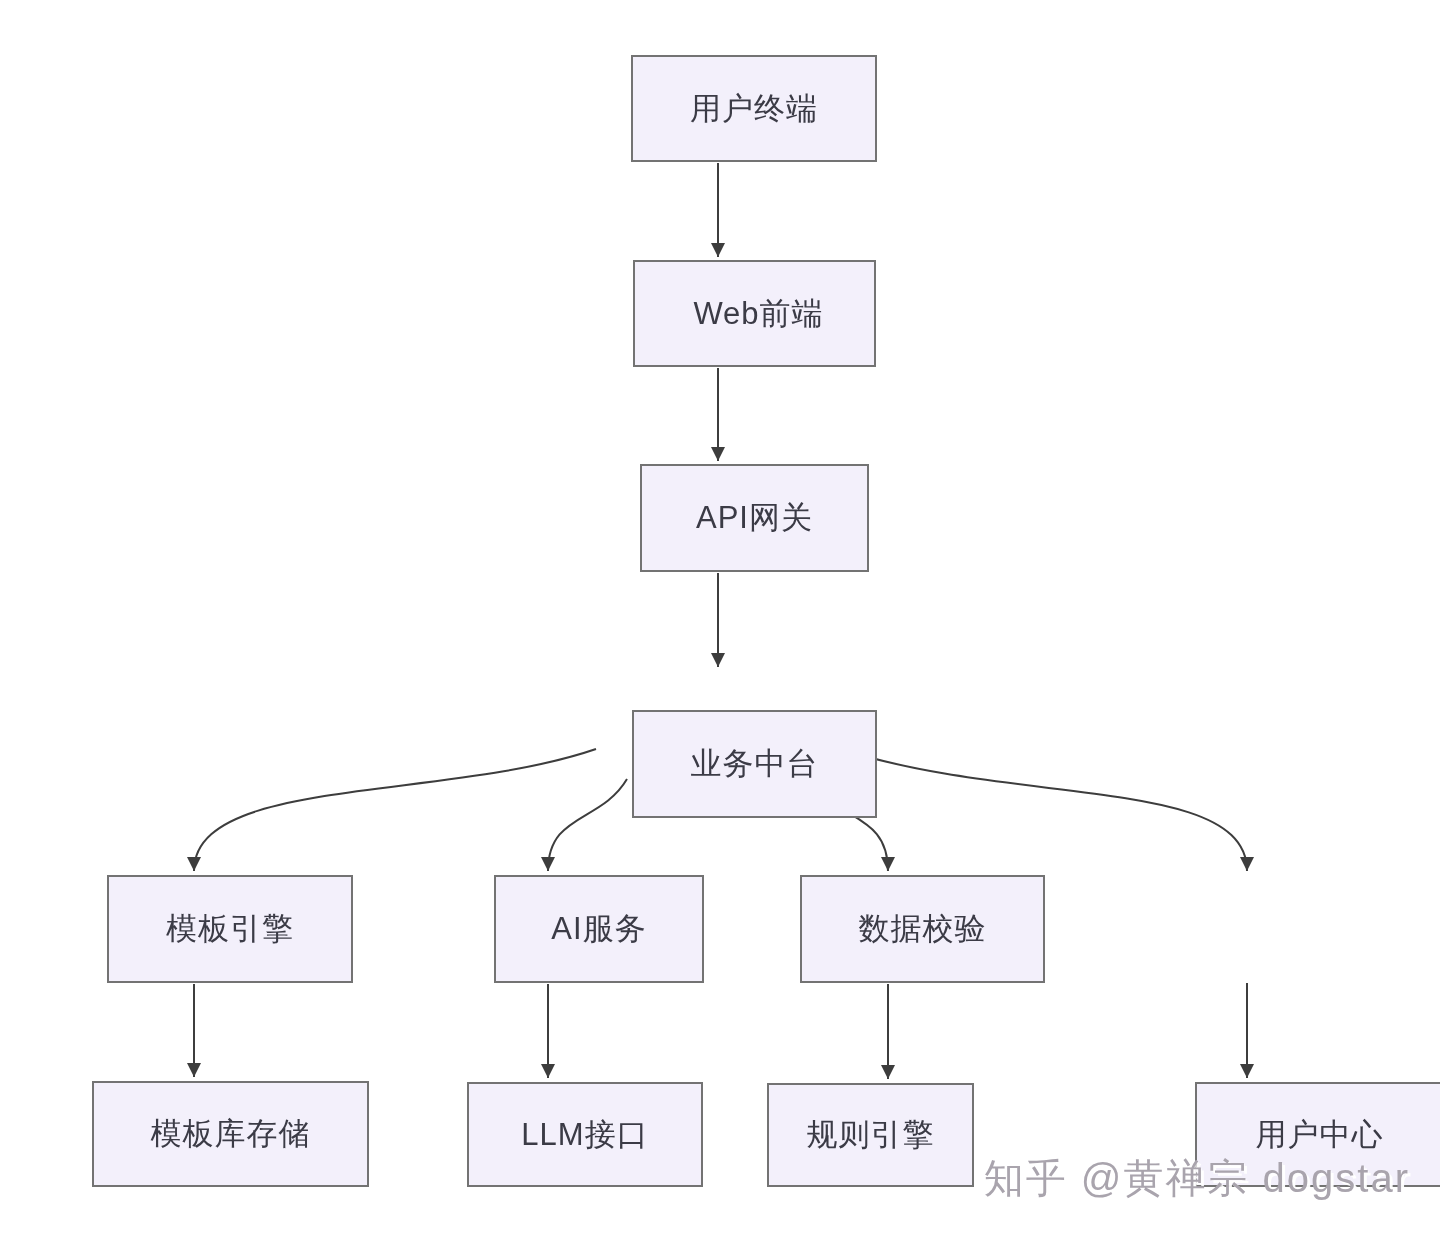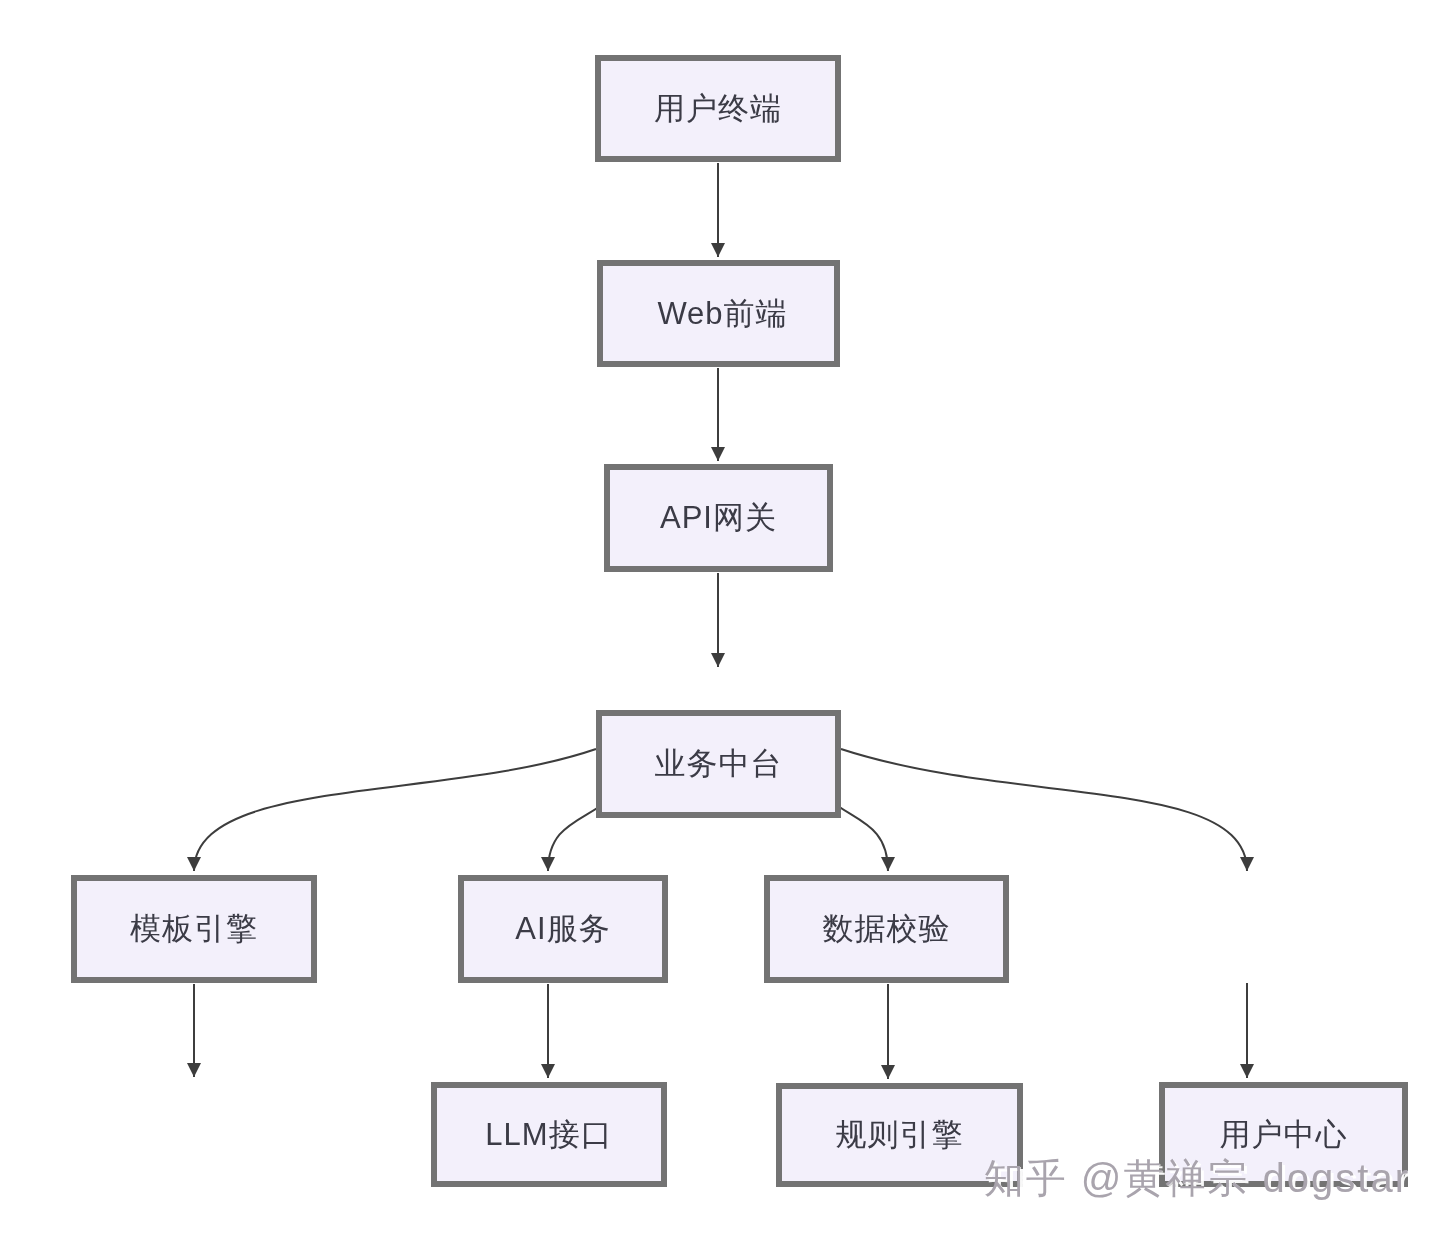--- a/index.html
+++ b/index.html
@@ -19,41 +19,42 @@
     position: absolute;
     left: 0;
     top: 0;
     width: 1440px;
     height: 1244px;
   }
   .node {
     position: absolute;
     box-sizing: border-box;
     background: #f3f0fb;
-    border: 6px solid #737373;
+    border: 2px solid #737373;
     color: #3b3b46;
     font-size: 31px;
     display: flex;
     align-items: center;
     justify-content: center;
     text-align: center;
     letter-spacing: 1px;
+    margin-left: 36px;
   }
   
   .pos-user-terminal    { left: 595px;  top: 55px;   width: 246px; height: 107px; }
   .pos-web-frontend     { left: 597px;  top: 260px;  width: 243px; height: 107px; padding-left: 8px; }
   .pos-api-gateway      { left: 604px;  top: 464px;  width: 229px; height: 108px; }
   .pos-business-platform{ left: 596px;  top: 710px;  width: 245px; height: 108px; }
   .pos-template-engine  { left: 71px;   top: 875px;  width: 246px; height: 108px; }
   .pos-ai-service       { left: 458px;  top: 875px;  width: 210px; height: 108px; }
   .pos-data-validation  { left: 764px;  top: 875px;  width: 245px; height: 108px; }
   .pos-multi-tenant     { left: 1109px; top: 875px;  width: 276px; height: 107px; }
   .pos-template-storage { left: 56px;   top: 1081px; width: 277px; height: 106px; }
   .pos-llm-interface    { left: 431px;  top: 1082px; width: 236px; height: 105px; }
-  .pos-rule-engine      { left: 776px;  top: 1083px; width: 247px; height: 104px; }
+  .pos-rule-engine      { left: 731px;  top: 1083px; width: 207px; height: 104px; }
   .pos-user-center      { left: 1159px; top: 1082px; width: 249px; height: 105px; font-family: Liberation Mono, monospace; }
 
   .watermark {
     position: absolute;
     top: 1151px;
     right: 30px;
     font-size: 40px;
     color: #a9a4ad;
     letter-spacing: 2px;
     text-shadow: 3px 3px 0 rgba(255,255,255,0.95), 1px 1px 0 rgba(255,255,255,0.7);
@@ -100,20 +101,23 @@
   </div>
   <div class="node pos-template-engine">
     <span>模板引擎</span>
   </div>
   <div class="node pos-ai-service">
     <span>AI服务</span>
   </div>
   <div class="node pos-data-validation">
     <span>数据校验</span>
   </div>
+  <div class="node pos-template-storage">
+    <span>模板库存储</span>
+  </div>
   <div class="node pos-llm-interface">
     <span>LLM接口</span>
   </div>
   <div class="node pos-rule-engine">
     <span>规则引擎</span>
   </div>
   <div class="node pos-user-center">
     <span>用户中心</span>
   </div>
 

